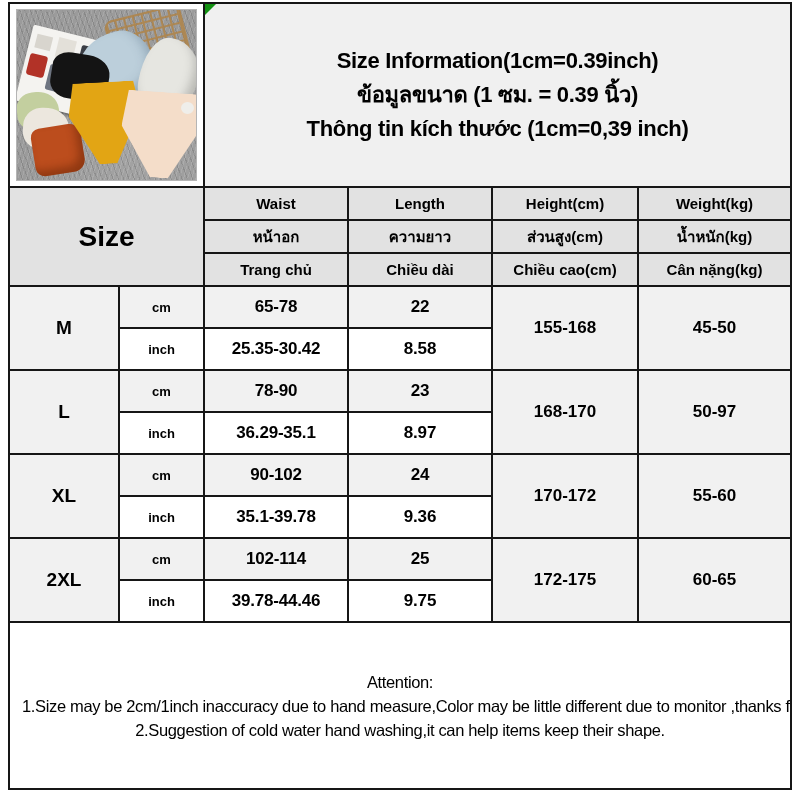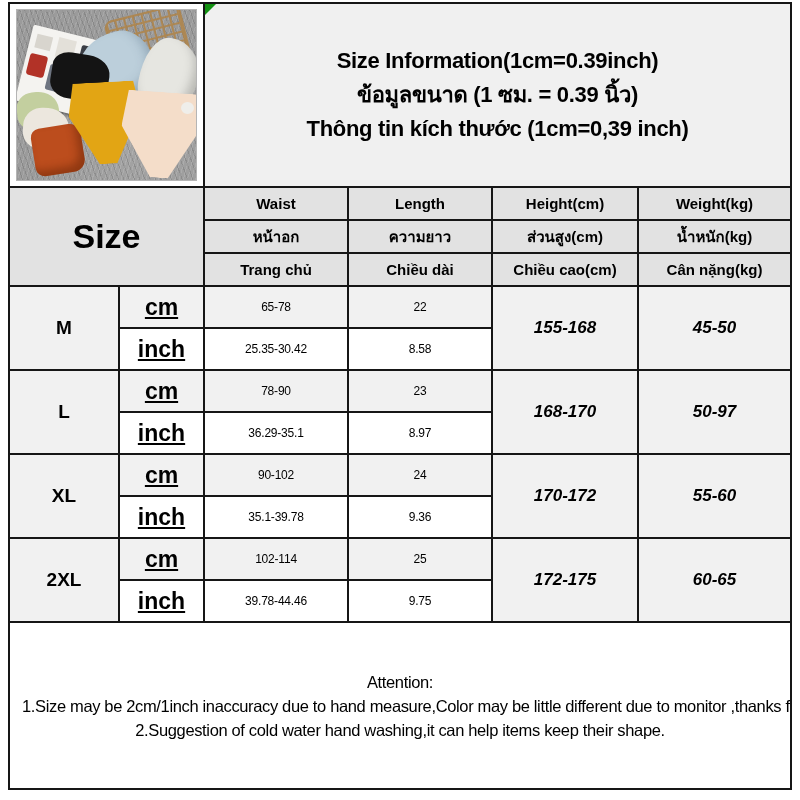--- a/index.html
+++ b/index.html
@@ -17,29 +17,29 @@
   tr.hdr     { height:33px; }
   tr.row-cm, tr.row-inch { height:42px; }
   tr.r-att   { height:167px; }
 
   
   .title-cell { background:#f0f0f0; position:relative; vertical-align:middle; }
   .title-line { font-weight:bold; font-size:22px; line-height:34px; letter-spacing:-0.3px; }
   .corner-tri { position:absolute; left:0; top:0; width:0; height:0;
                 border-top:11px solid #129112; border-right:11px solid transparent; }
 
-  .size-hd   { background:#e2e2e2; font-weight:bold; font-size:34px; }
+  .size-hd   { background:#e2e2e2; font-weight:bold; font-size:28px; }
   td.colhd   { background:#e2e2e2; font-weight:bold; font-size:15px; }
 
   td.size-cell { background:#dedede; font-weight:bold; font-size:19px; }
   tr.row-cm  td { background:#f1f1f1; }
   tr.row-inch td { background:#ffffff;border-radius:17px; }
-  td.unit    { font-weight:bold; font-size:23px;text-decoration:underline; }
-  td.val     { font-size:12px; font-weight:normal; letter-spacing:-0.2px; }
-  td.merged  { background:#f1f1f1; font-size:17px; font-weight:bold;font-style:italic; }
+  td.unit    { font-weight:bold; font-size:13px; }
+  td.val     { font-size:17px; font-weight:bold; letter-spacing:-0.2px; }
+  td.merged  { background:#f1f1f1; font-size:17px; font-weight:bold; }
 
   td.attention { background:#ffffff; text-align:left; vertical-align:top;
                  padding:5px 12px; white-space:normal; }
   .att-line  { font-size:16.5px; line-height:24px; letter-spacing:-0.35px; }
 
   
   .img-cell { background:#ffffff; vertical-align:middle; }
   .photo { position:relative; width:181px; height:172px; margin:0 auto; overflow:hidden;
            border:1px solid #b5b5b5;
            background-color:#9b9b9b;

